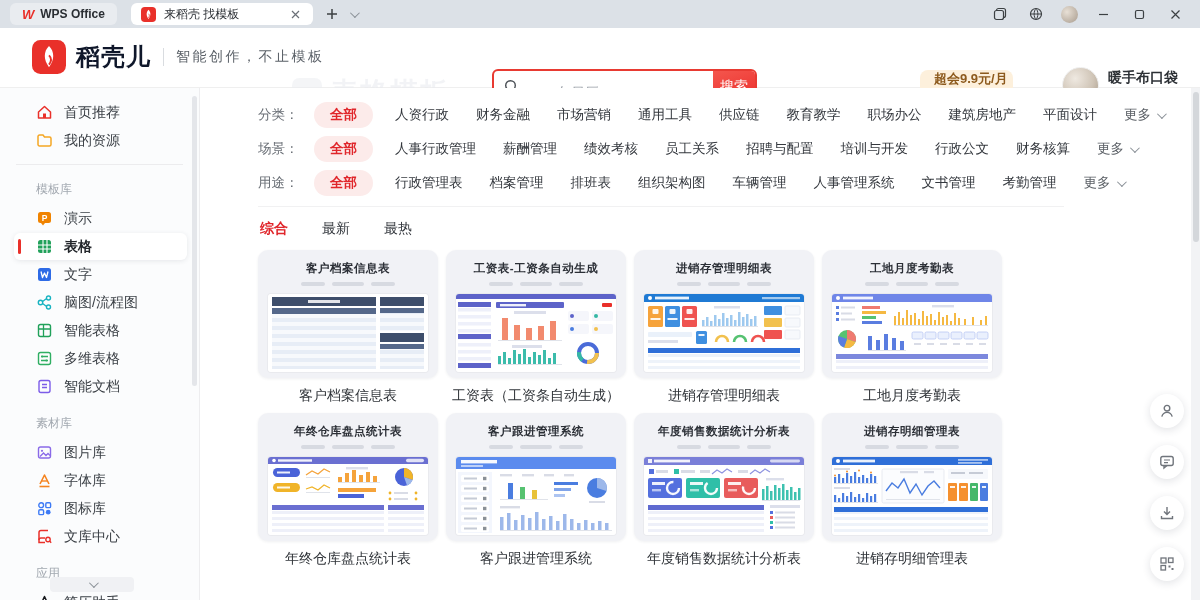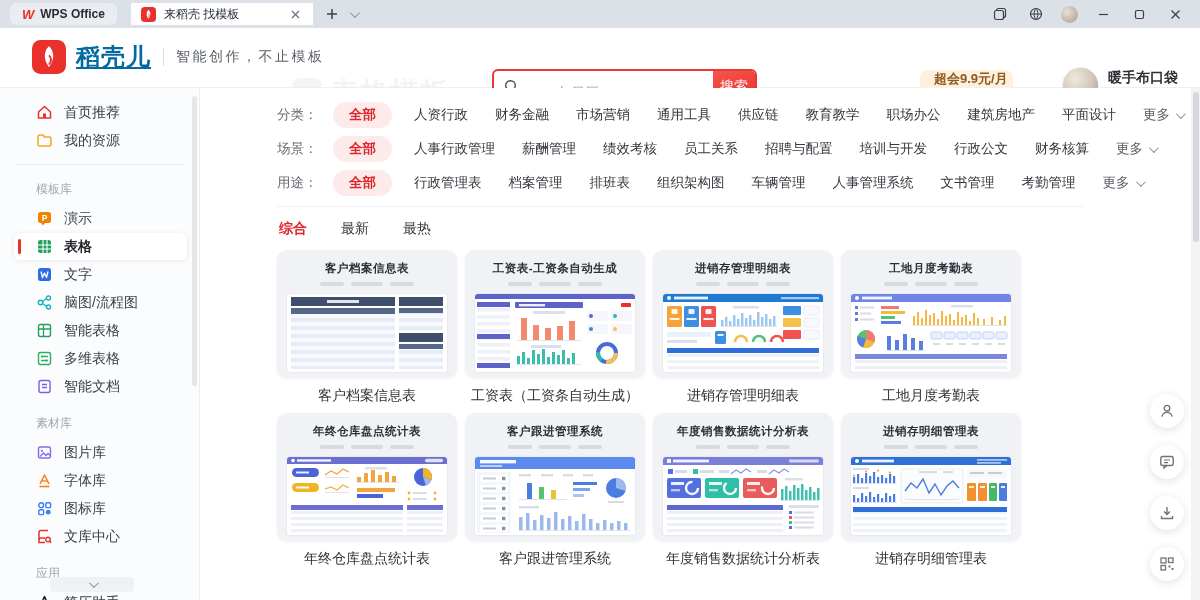--- a/index.html
+++ b/index.html
@@ -3,34 +3,34 @@
 <meta charset="utf-8">
 <style>
   * { margin:0; padding:0; box-sizing:border-box; }
   html,body { width:1200px; height:600px; overflow:hidden; }
   body { font-family:"Liberation Sans","DejaVu Sans",sans-serif; background:#fff; color:#3c4046; position:relative; }
 
   
   .titlebar { position:absolute; left:0; top:0; width:1200px; height:28px; background:#dce1e7; display:flex; align-items:center; }
   .tab-wps { display:flex; align-items:center; gap:6px; height:22px; margin-left:10px; padding:0 12px; background:#e9ecf0; border-radius:6px; font-size:12px; color:#2a2e33; font-weight:700; }
   .wps-w { color:#e9302a; font-weight:800; font-size:13px; font-style:italic; }
-  .tab-active { display:flex; align-items:center; gap:8px; height:22px; margin-left:14px; width:182px; padding:0 10px; background:#fff; border-radius:0; font-size:12px; color:#2a2e33; }
+  .tab-active { display:flex; align-items:center; gap:8px; height:22px; margin-left:14px; width:182px; padding:0 10px; background:#fff; border-radius:6px; font-size:12px; color:#2a2e33; }
   .tab-active .tab-label { flex:1; }
   .docer-mark { width:15px; height:15px; flex:0 0 15px; }
   .tab-close { width:14px; height:14px; display:flex; align-items:center; justify-content:center; }
   .icon-btn { width:22px; height:22px; display:flex; align-items:center; justify-content:center; border-radius:4px; }
   .titlebar-right { margin-left:auto; display:flex; align-items:center; gap:14px; padding-right:14px; }
   .mini-avatar { width:17px; height:17px; border-radius:50%; background:radial-gradient(circle at 35% 35%, #e8e0d6, #a79a8c); }
   svg.glyph { display:block; }
 
   
   .header { position:absolute; left:0; top:28px; width:1200px; height:60px; background:#fff; border-bottom:1px solid #efefef; }
   .brand { position:absolute; left:32px; top:12px; display:flex; align-items:center; gap:10px; }
   .brand .mark { width:34px; height:34px; }
-  .brand .name { font-size:24px; font-weight:800; color:#0369a1; letter-spacing:1px;text-decoration:underline; }
+  .brand .name { font-size:24px; font-weight:800; color:#0f172a; letter-spacing:1px; }
   .brand .bar { width:1px; height:18px; background:#d9dce0; margin:0 2px; }
   .brand .tagline { font-size:14px; color:#5c6269; letter-spacing:2.5px; }
   .watermark { position:absolute; left:292px; top:46px; display:flex; align-items:center; gap:8px; opacity:.55; pointer-events:none; }
   .watermark .wm-ic { width:30px; height:30px; border-radius:7px; background:#eceef2; }
   .watermark .wm-tx { font-size:28px; font-weight:800; color:#e9ebef; letter-spacing:2px; }
   .searchbox { position:absolute; left:492px; top:41px; width:265px; height:35px; border:2px solid #e83a32; border-radius:6px; display:flex; overflow:hidden; background:#fff; }
   .searchbox input { flex:1; border:0; outline:none; padding:12px 8px 0 34px; font-size:13.5px; color:#4a4f55; background:transparent; font-family:inherit; }
   .searchbox input::placeholder { color:#9aa0a8; }
   .search-ic { position:absolute; left:10px; top:8px; }
   .search-btn { width:56px; border:0; background:linear-gradient(160deg,#f4564d,#ec2d2b); color:#fff; font-size:14px; cursor:pointer; font-family:inherit; }
@@ -49,21 +49,21 @@
   .side-item .si { width:17px; height:17px; flex:0 0 17px; }
   .side-item.sel { background:#fff; box-shadow:0 1px 5px rgba(40,50,70,.10); font-weight:700; color:#23262b;text-align:right; }
   .side-item.sel::before { content:""; position:absolute; left:4px; top:6px; width:3px; height:15px; border-radius:2px; background:#e9302a; }
   .side-sec { font-size:12px; color:#a2a8b0; padding:14px 0 6px 36px; }
   .side-div { height:1px; background:#ececee; margin:10px 16px 2px 16px; }
   .side-more { position:absolute; left:50px; bottom:8px; width:84px; height:15px; background:#f0f1f4; border-radius:4px; display:flex; align-items:center; justify-content:center; }
   .chev { width:7px; height:7px; border-right:1.6px solid #8a9097; border-bottom:1.6px solid #8a9097; transform:rotate(45deg) translateY(-2px); }
   .side-scroll { position:absolute; left:192px; top:96px; width:5px; height:290px; border-radius:3px; background:#e4e6ea; }
 
   
-  .main { position:absolute; left:201px; top:88px; width:999px; height:512px; background:#fff; padding:10px 0 0 76px; }
+  .main { position:absolute; left:201px; top:88px; width:999px; height:512px; background:#fff; padding:10px 0 0 57px; }
   .frow { display:flex; align-items:center; height:34px; width:806px; font-size:13.5px; }
   .frow .flabel { width:56px; color:#6b7077; flex:0 0 56px; }
   .fitem { margin-right:27px; color:#34383e; cursor:pointer; white-space:nowrap; }
   .fall { background:#fcebea; color:#e0262b; font-weight:700; border-radius:13px; padding:4px 16px; margin-right:22px; }
   .fmore { margin-left:auto; margin-right:0; color:#5b6066; display:flex; align-items:center; gap:6px; }
   .hdiv { width:806px; height:1px; background:#f1f1f2; margin-top:6px; }
   .sortrow { display:flex; gap:34px; width:806px; padding:13px 0 12px 2px; font-size:14px; }
   .sorttab { color:#34383e; cursor:pointer; }
   .sorttab.on { color:#e0262b; font-weight:700; }
 

